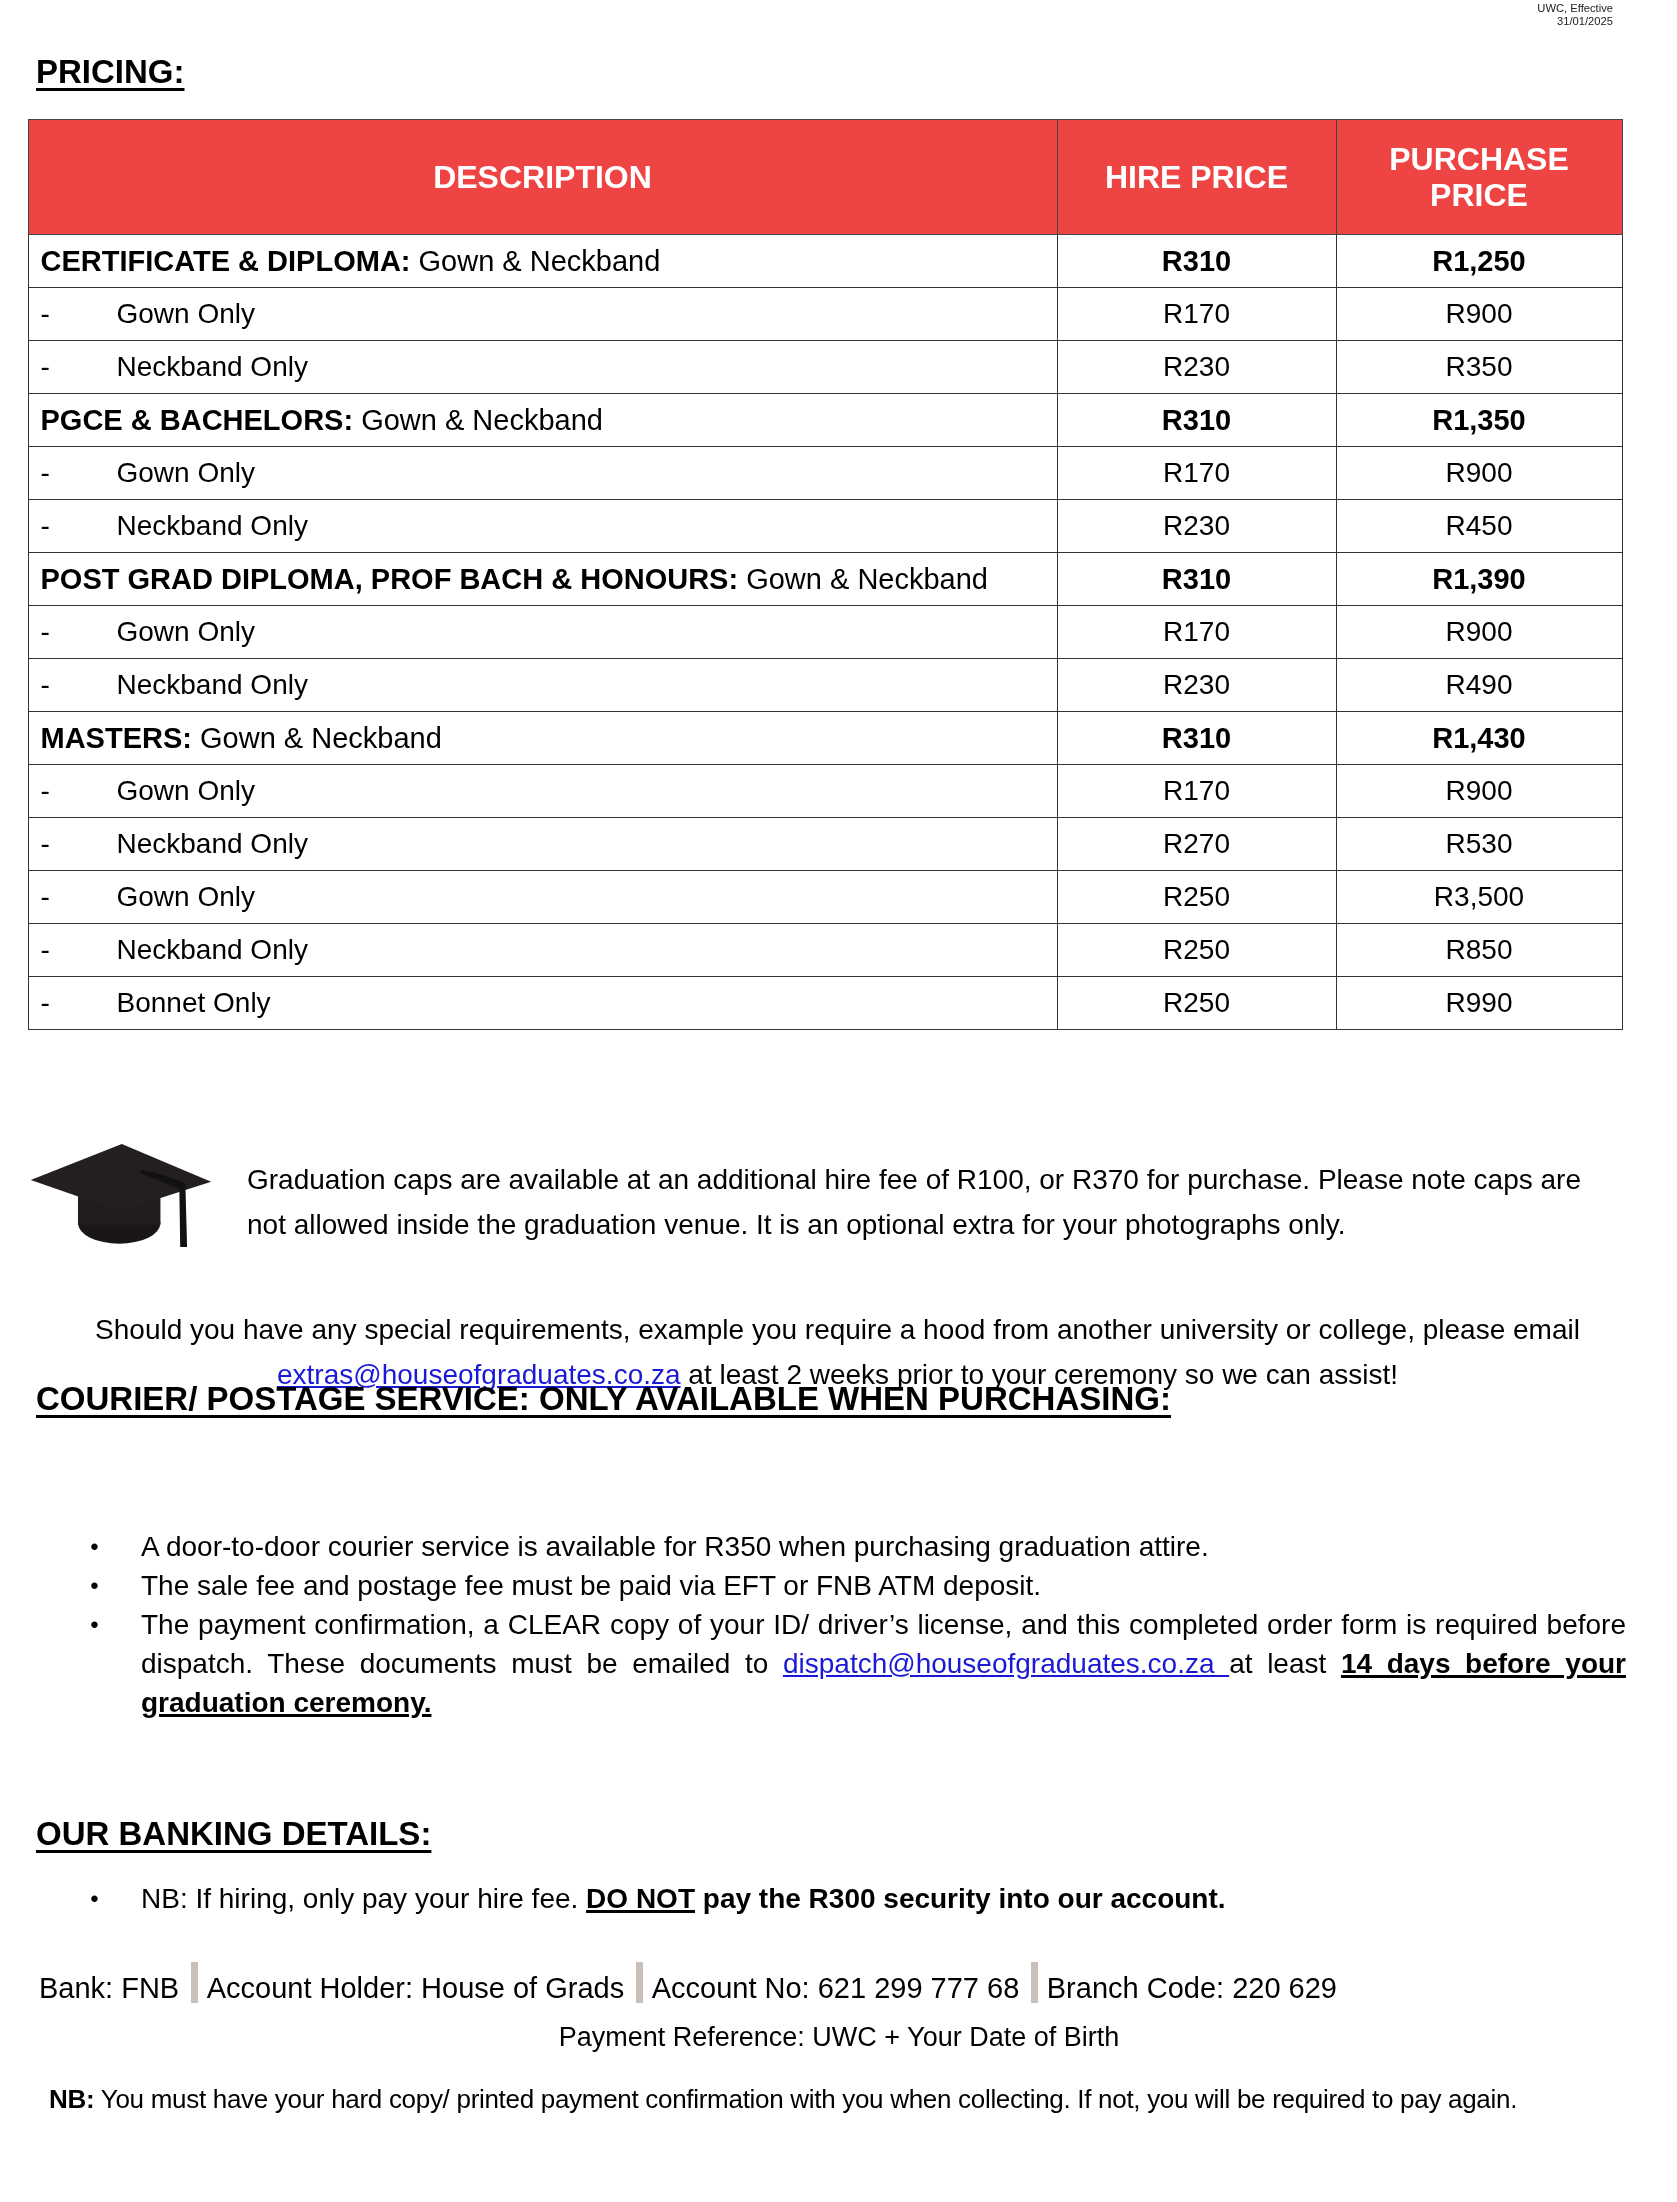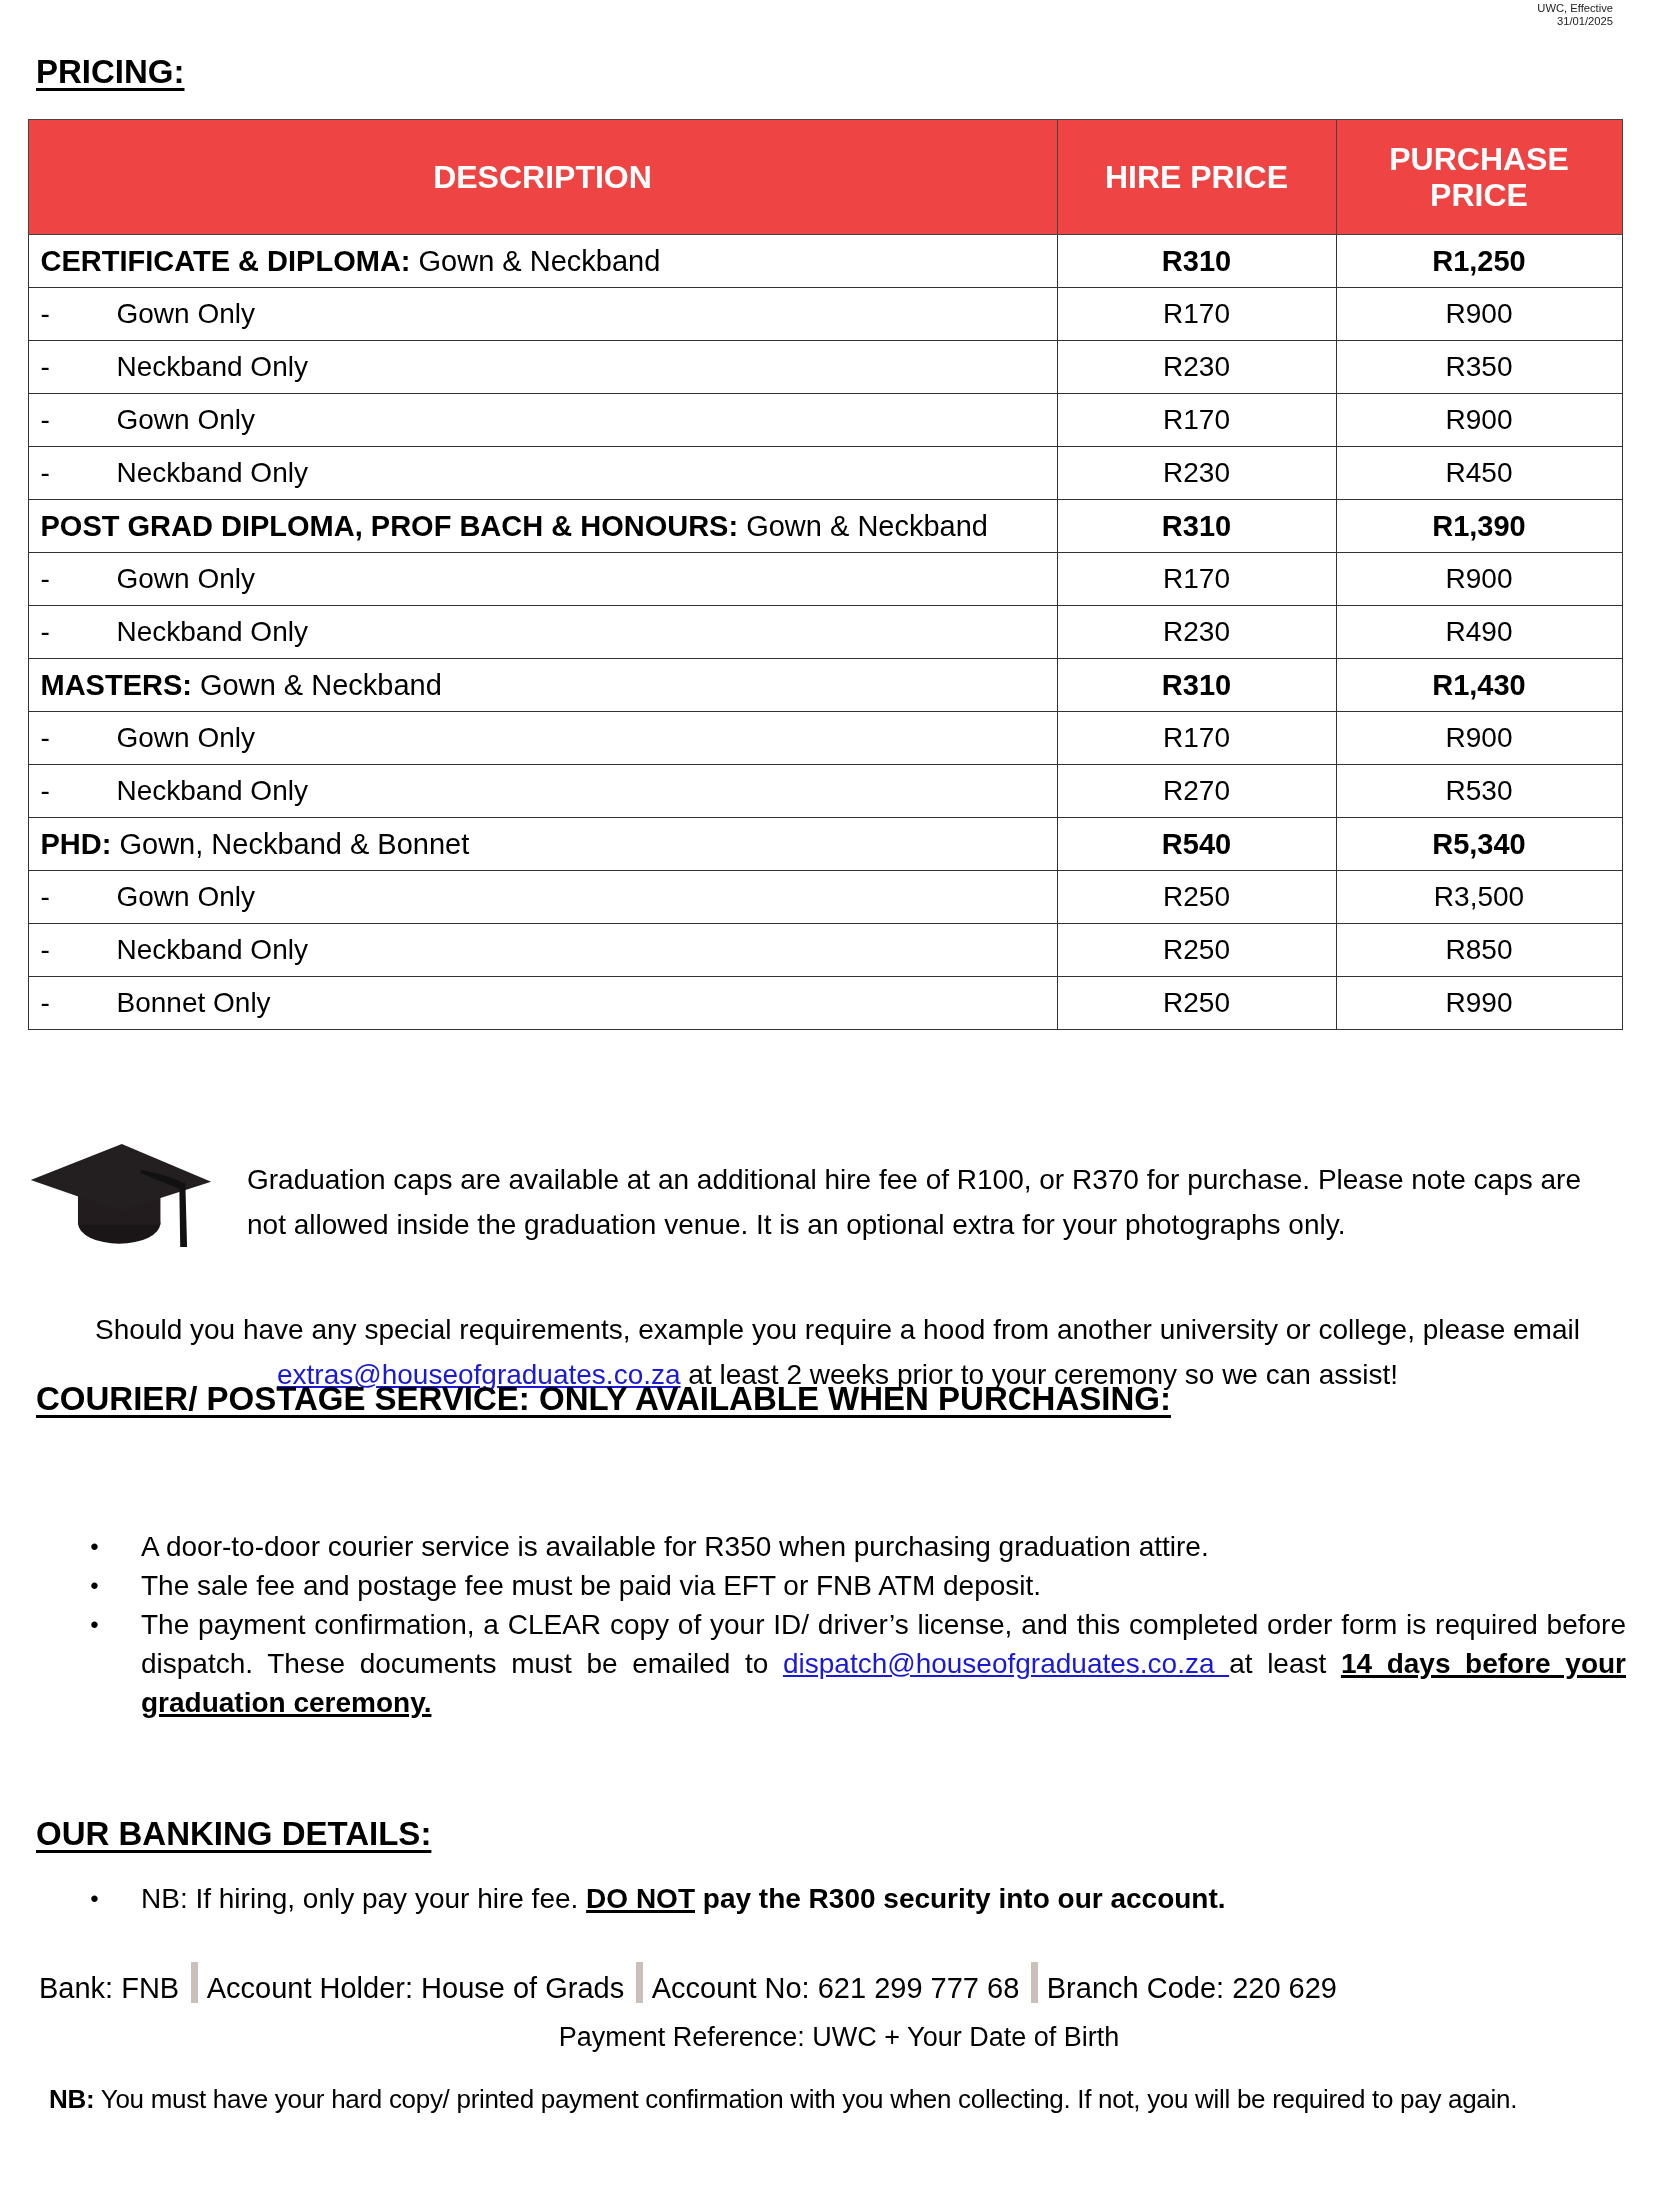--- a/index.html
+++ b/index.html
@@ -114,20 +114,25 @@
       <tr class="sub">
         <td class="desc"><span class="dash">-</span><span>Gown Only</span></td>
         <td class="num">R170</td>
         <td class="num">R900</td>
       </tr>
       <tr class="sub">
         <td class="desc"><span class="dash">-</span><span>Neckband Only</span></td>
         <td class="num">R230</td>
         <td class="num">R350</td>
       </tr>
+      <tr class="main">
+        <td class="desc"><span class="cat">PGCE &amp; BACHELORS:</span><span style="white-space: pre;"> Gown &amp; Neckband</span></td>
+        <td class="num">R310</td>
+        <td class="num">R1,350</td>
+      </tr>
       <tr class="sub">
         <td class="desc"><span class="dash">-</span><span>Gown Only</span></td>
         <td class="num">R170</td>
         <td class="num">R900</td>
       </tr>
       <tr class="sub">
         <td class="desc"><span class="dash">-</span><span>Neckband Only</span></td>
         <td class="num">R230</td>
         <td class="num">R450</td>
       </tr>
@@ -153,25 +158,20 @@
       </tr>
       <tr class="sub">
         <td class="desc"><span class="dash">-</span><span>Gown Only</span></td>
         <td class="num">R170</td>
         <td class="num">R900</td>
       </tr>
       <tr class="sub">
         <td class="desc"><span class="dash">-</span><span>Neckband Only</span></td>
         <td class="num">R270</td>
         <td class="num">R530</td>
-      </tr>
-      <tr class="main">
-        <td class="desc"><span class="cat">PHD:</span><span style="white-space: pre;"> Gown, Neckband &amp; Bonnet</span></td>
-        <td class="num">R540</td>
-        <td class="num">R5,340</td>
       </tr>
       <tr class="sub">
         <td class="desc"><span class="dash">-</span><span>Gown Only</span></td>
         <td class="num">R250</td>
         <td class="num">R3,500</td>
       </tr>
       <tr class="sub">
         <td class="desc"><span class="dash">-</span><span>Neckband Only</span></td>
         <td class="num">R250</td>
         <td class="num">R850</td>

